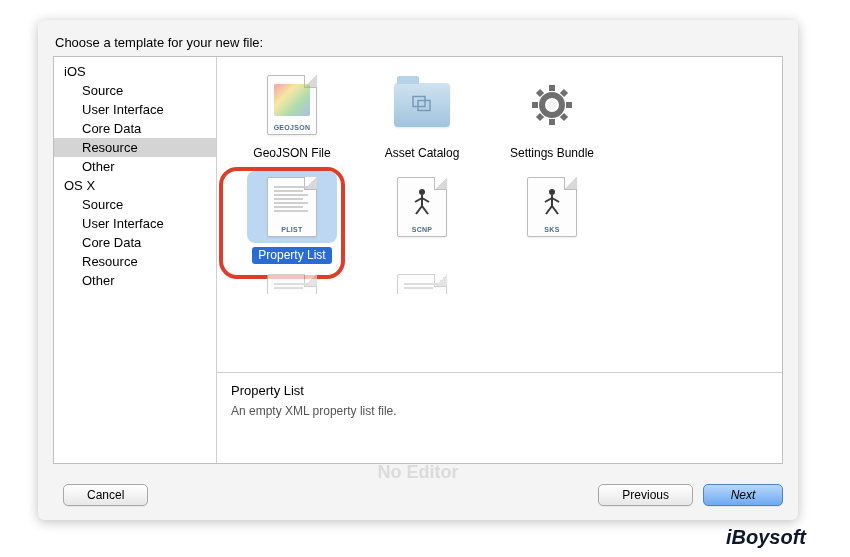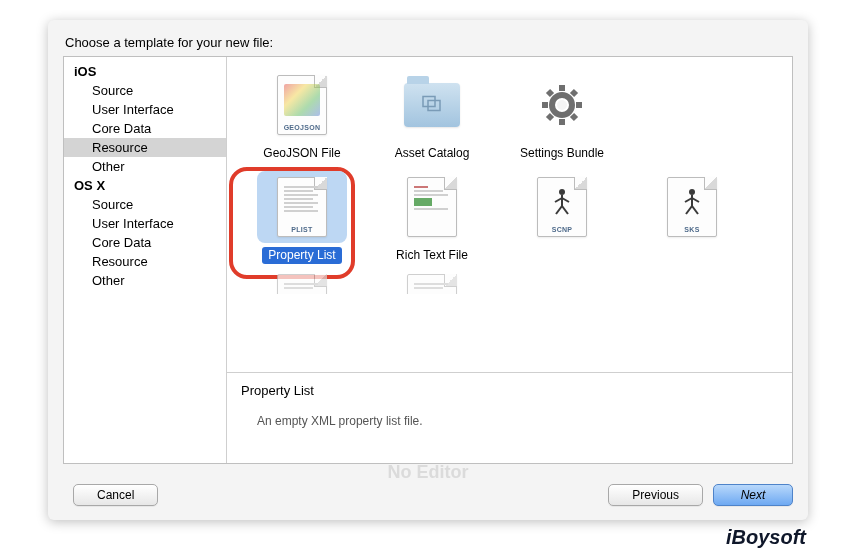--- a/index.html
+++ b/index.html
@@ -8,21 +8,21 @@
     font-family: -apple-system, "Lucida Grande", "Helvetica Neue", Arial, sans-serif;
     font-size: 13px;
     background: #fff;
     width: 850px;
     height: 557px;
     overflow: hidden;
     position: relative;
   }
   .window {
     position: absolute;
-    left: 48px;
+    left: 38px;
     top: 20px;
     width: 760px;
     height: 500px;
     background: #f4f4f4;
     border-radius: 6px;
     box-shadow: 0 2px 12px rgba(0,0,0,0.25);
     display: flex;
     flex-direction: column;
   }
   .window-inner {
@@ -45,21 +45,21 @@
   }
   .sidebar {
     width: 162px;
     border-right: 1px solid #cfcfcf;
     padding-top: 5px;
     overflow: hidden;
     background: #fff;
   }
   .sidebar-group {
     font-size: 13px;
-    font-weight: 700;
+    font-weight: 400;
     padding: 2px 10px 2px 10px;
   }
   .sidebar-item {
     font-size: 13px;
     padding: 2px 0 2px 28px;
     cursor: default;
   }
   .sidebar-item.selected {
     background: #d4d4d4;
   }
@@ -130,21 +130,21 @@
   }
   .desc-title {
     font-size: 13px;
     font-weight: 400;
     color: #000;
     margin: 0 0 6px 0;
   }
   .desc-body {
     font-size: 12px;
     color: #555;
-    margin: 16px;
+    margin: 0;
   }
   .buttons {
     display: flex;
     padding: 10px 15px 14px 15px;
     align-items: center;
   }
   .buttons .spacer { flex: 1; }
   .btn {
     min-width: 80px;
     height: 22px;
@@ -360,34 +360,20 @@
                       <div class="ln"></div>
                       <div class="ln"></div>
                       <div class="ln"></div>
                   </div>
                   <div class="file-tag">PLIST</div>
                 </div>
               </div>
               <div class="label">Property List</div>
             </div>
 
-            <div class="tmpl">
-              <div class="icon-wrap">
-                <div class="file-icon">
-                  <div class="file-body lines">
-                    <div class="ln" style="background:#c77;width:40%"></div>
-                    <div class="ln"></div>
-                      <div class="ln"></div>
-                    <div class="ln" style="background:#6a6;height:8px;width:50%"></div>
-                    <div class="ln"></div>
-                  </div>
-                </div>
-              </div>
-              <div class="label">Rich Text File</div>
-            </div>
 
             <div class="tmpl">
               <div class="icon-wrap">
                 <div class="file-icon">
                   <div class="file-body" style="align-items:center;justify-content:center">
                     <svg class="stick-svg" width="22" height="28" viewBox="0 0 22 28">
                       <circle cx="11" cy="4" r="3" fill="currentColor"></circle>
                       <line x1="11" y1="7" x2="11" y2="18" stroke="currentColor" stroke-width="2"></line>
                       <line x1="11" y1="10" x2="4" y2="14" stroke="currentColor" stroke-width="2"></line>
                       <line x1="11" y1="10" x2="18" y2="14" stroke="currentColor" stroke-width="2"></line>

